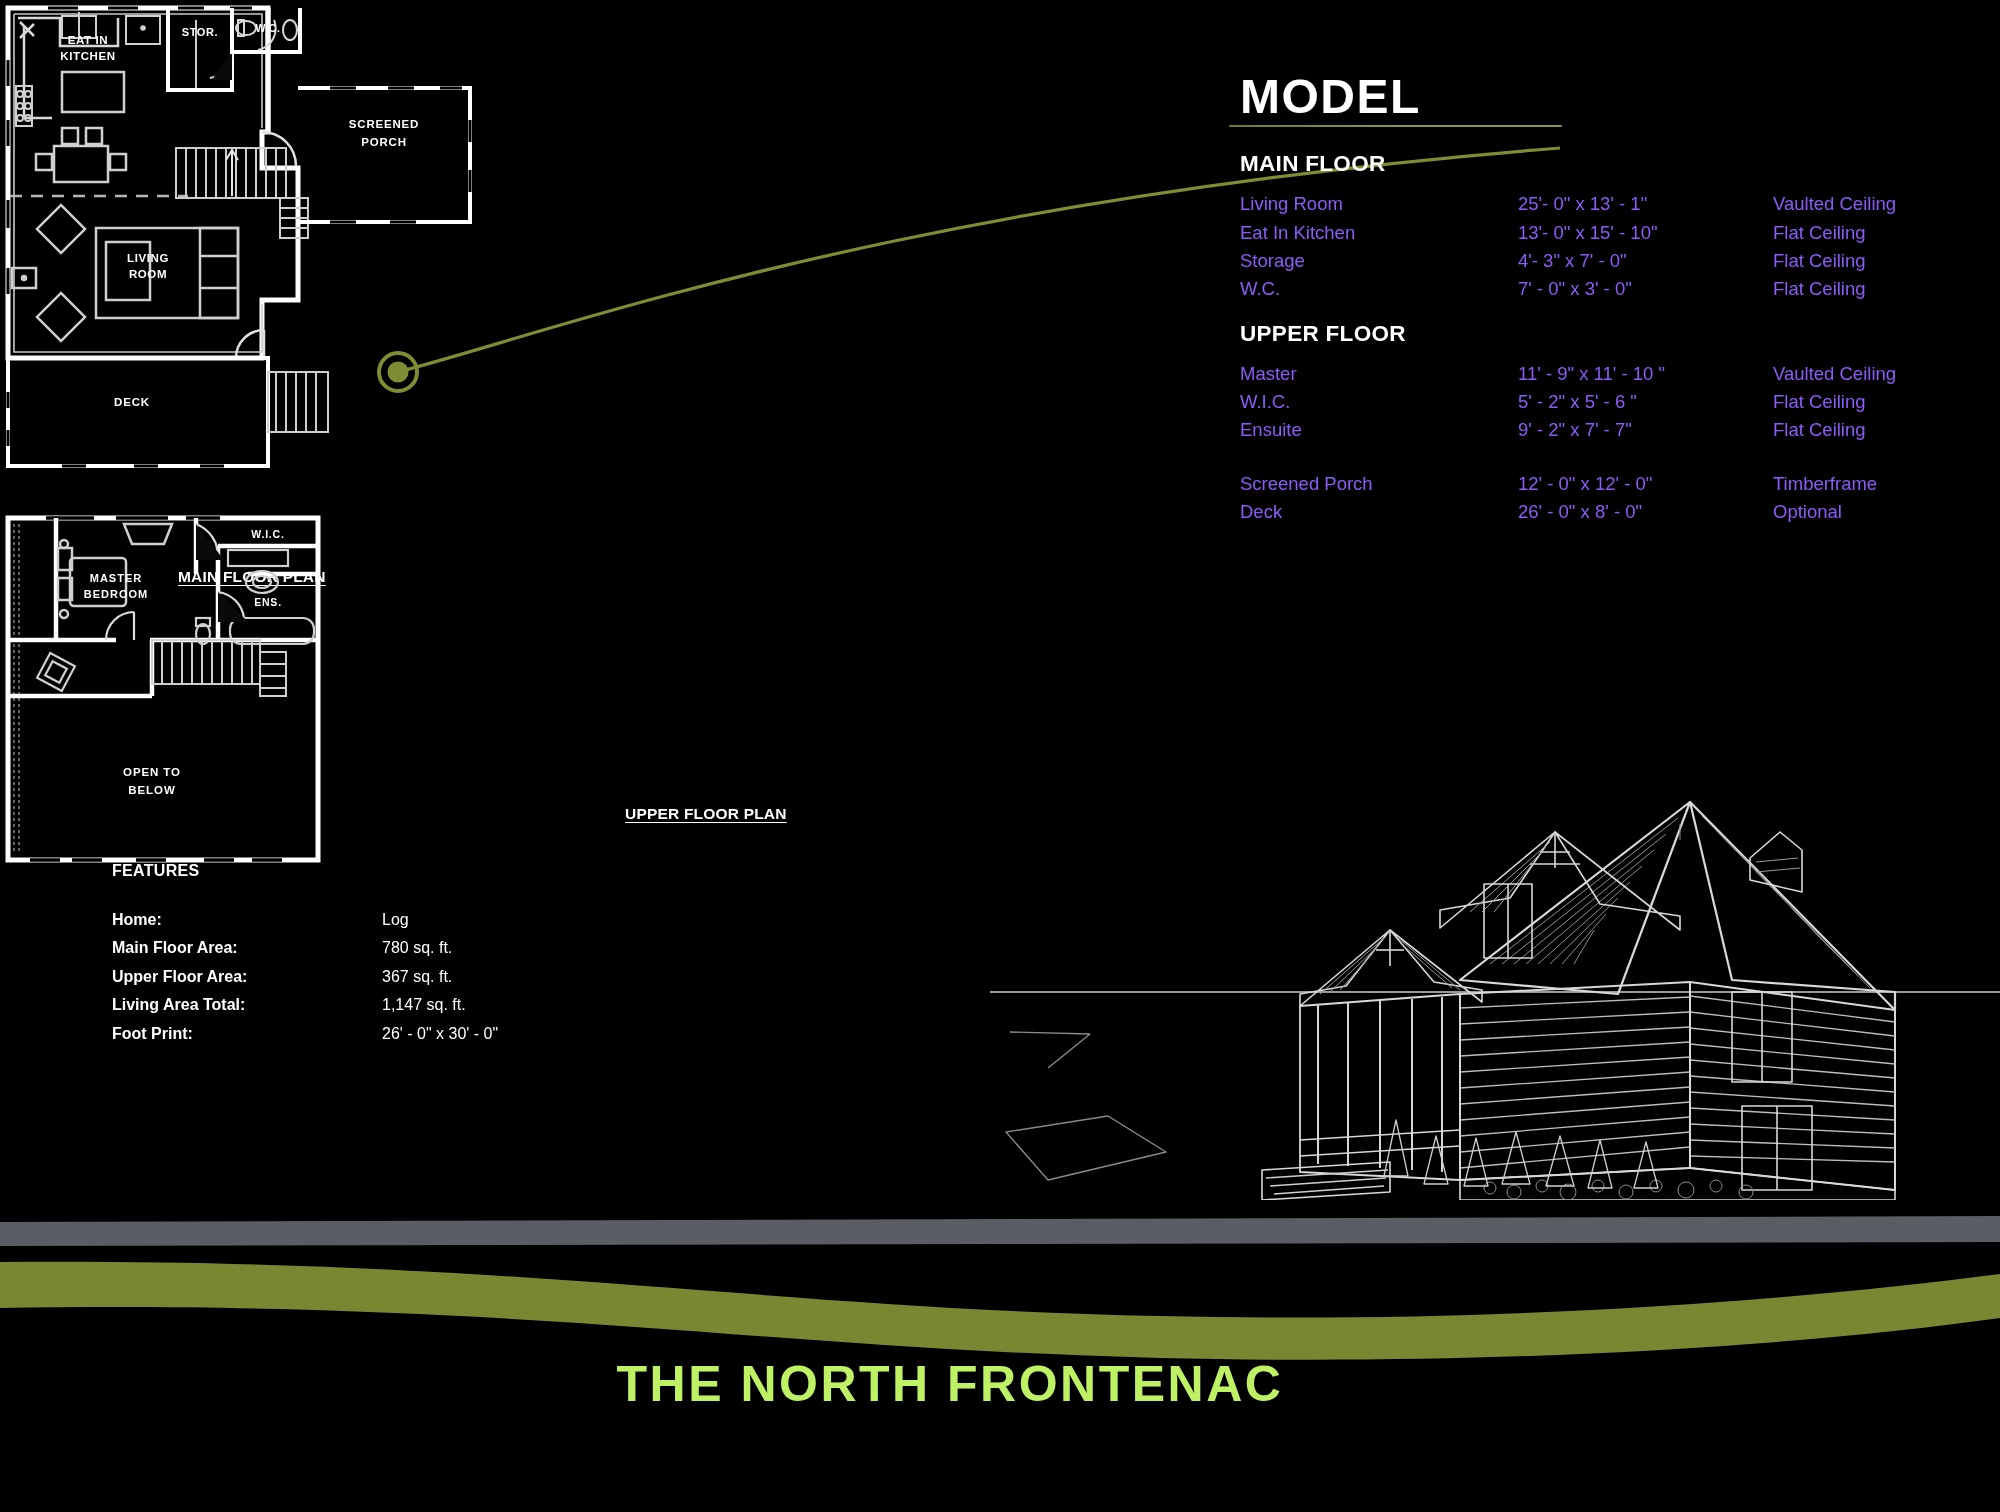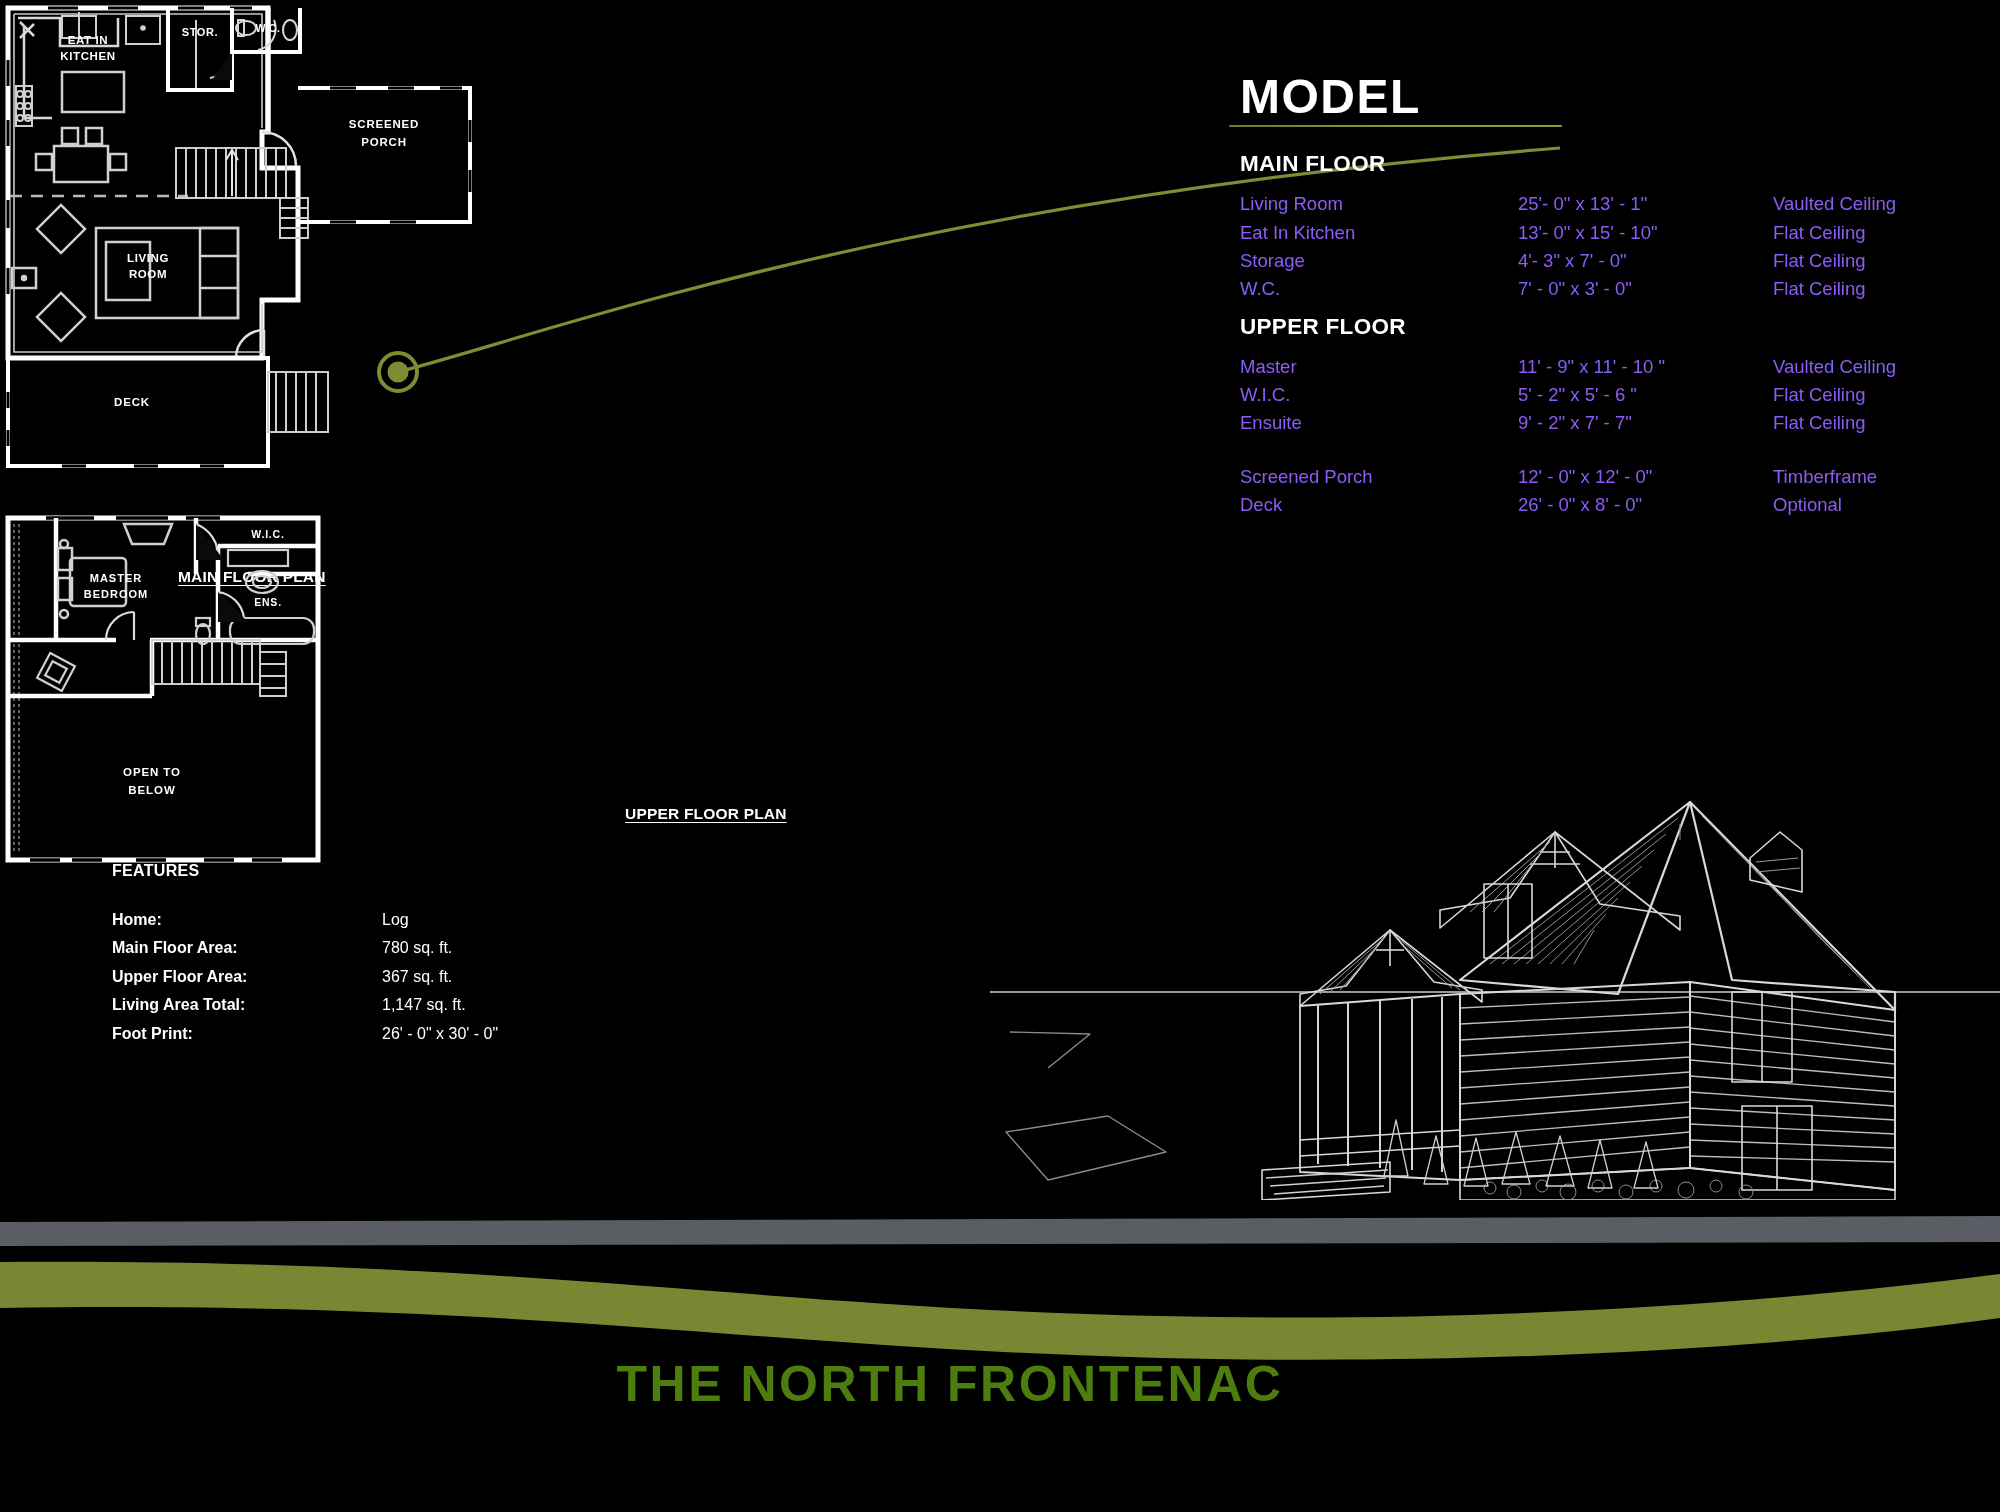--- a/index.html
+++ b/index.html
@@ -84,21 +84,21 @@
     font-size: 18.5px;
     line-height: 1.52;
     color: #8b5cf6;
     font-weight: normal;
   }
   .mh-room  { width: 278px; flex: 0 0 278px; }
   .mh-dims  { width: 255px; flex: 0 0 255px; }
   .mh-note  { flex: 1 1 auto; }
 
   #sec-main  { margin-top: 24px; }
-  #sec-upper { margin-top: 11px; }
+  #sec-upper { margin-top: 18px; }
   #sec-other { margin-top: 26px; }
 
   
   #features {
     position: absolute;
     left: 112px;
     top: 862px;
     width: 620px;
   }
   .ft-title {
@@ -136,21 +136,21 @@
   
   #footer-title {
     position: absolute;
     left: 0;
     top: 1355px;
     width: 1900px;
     text-align: center;
     font-size: 50px;
     font-weight: bold;
     letter-spacing: 2.5px;
-    color: #4d7c0f;
+    color: #bef264;
   }
 </style>
 </head>
 <body>
 
 <div class="page">
 
   <div id="main-floor-plan-wrap">
     <svg class="plan-svg" width="500" height="510" viewBox="0 0 500 510">
       <g stroke="#ffffff" fill="none" stroke-width="4">

